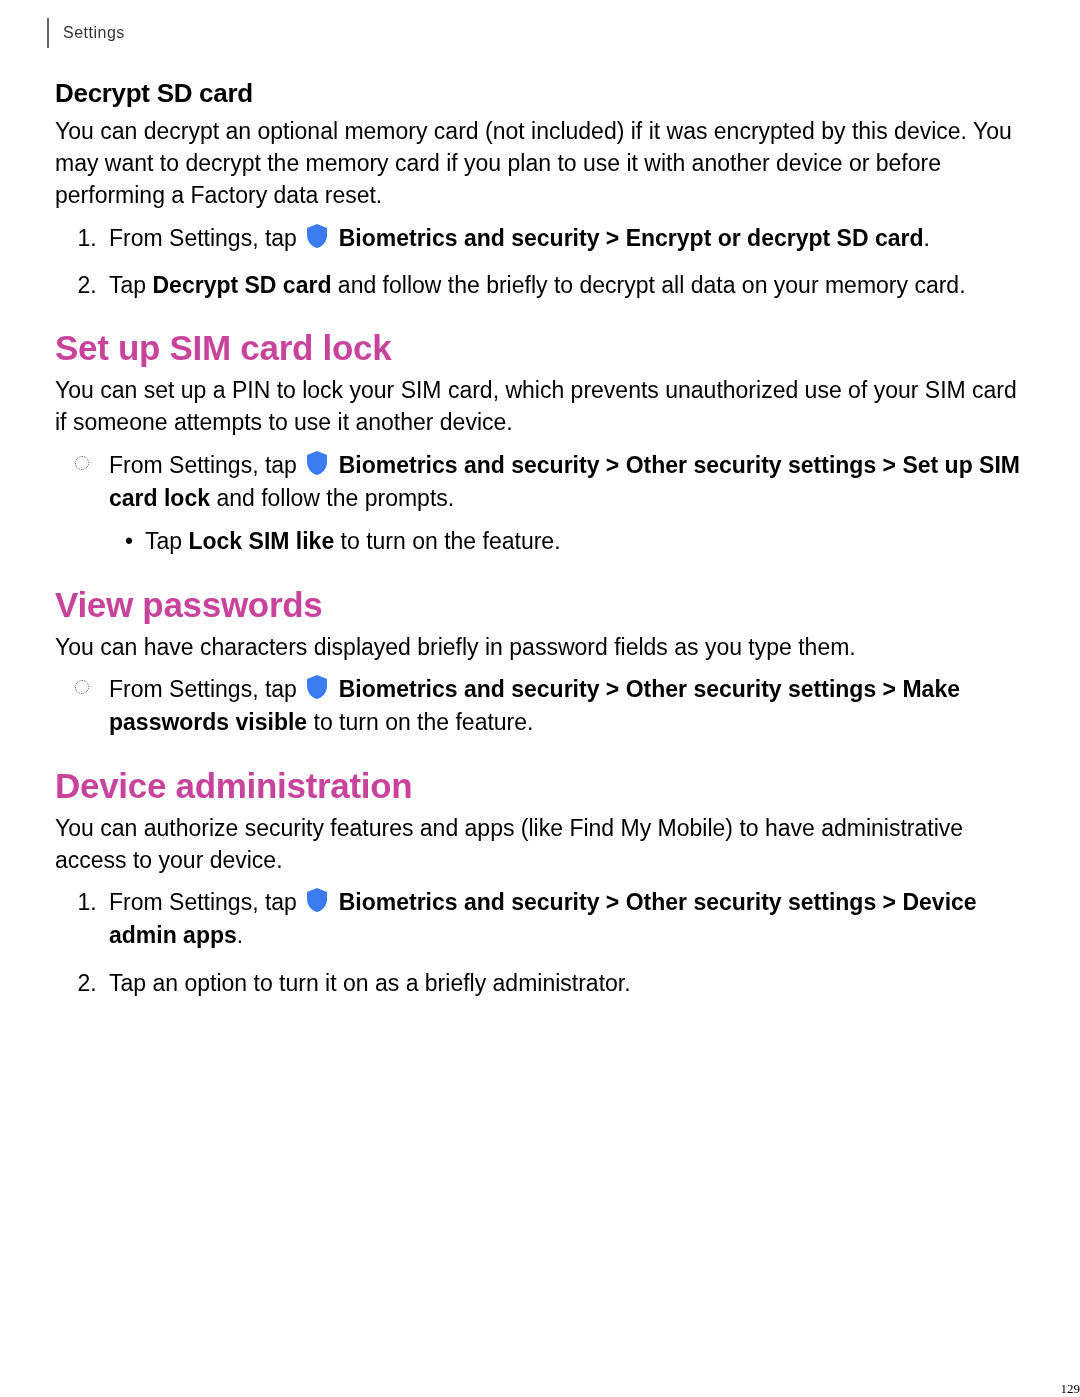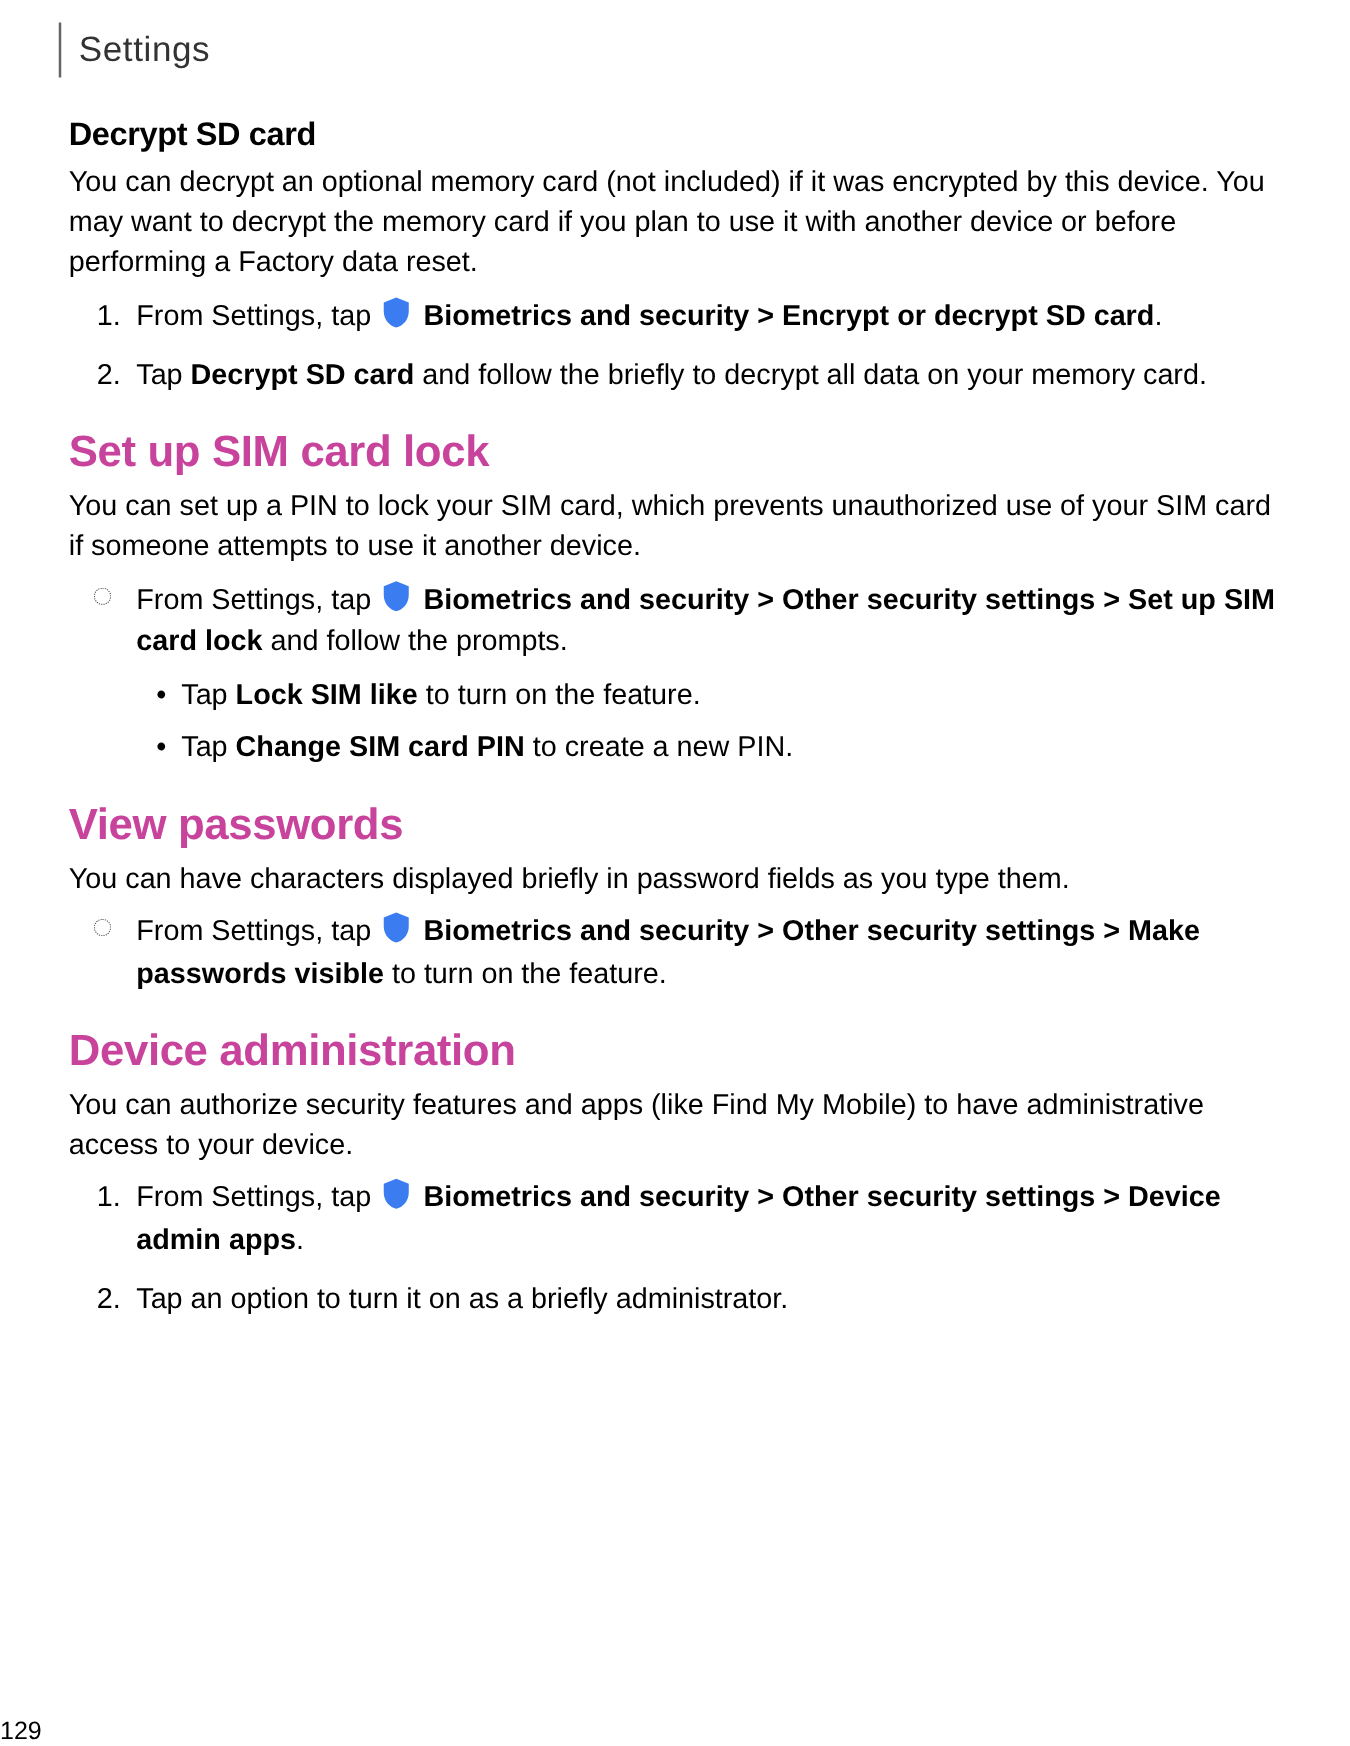--- a/index.html
+++ b/index.html
@@ -15,21 +15,21 @@
     margin: 0 auto;
     box-sizing: border-box;
     padding: 0 55px 40px 55px;
     position: relative;
   }
   .header-band {
     border-left: 2px solid #666;
     padding: 6px 0 6px 14px;
     margin-top: 18px;
     margin-left: -8px;
-    font-size: 28px;
+    font-size: 16px;
     letter-spacing: 0.5px;
     color: #333;
   }
   h3.black {
     font-size: 26px;
     font-weight: 700;
     margin: 30px 0 6px 0;
     letter-spacing: -0.3px;
   }
   h2.magenta {
@@ -104,23 +104,24 @@
     width: 24px;
     height: 26px;
     margin: 0 3px 0 2px;
   }
   .gt { font-weight: 700; }
   .pageno {
     position: absolute;
     bottom: 18px;
     left: 0;
     width: 100%;
-    text-align: left;
-    font-size: 20px;
-    color: #000;
+    text-align: right;
+    font-size: 13px;
+    color: #000;
+    font-family: Liberation Serif, serif;
   }
   .shield svg { width: 24px; height: 26px; display: block; }
 </style>
 </head>
 <body>
 
 <div class="page">
 
   <div class="header-band">Settings</div>
 
@@ -151,23 +152,20 @@
       <span class="shield">
         <svg viewBox="0 0 24 26">
             <path d="M12 1 L22 5 V12 C22 19 17 24 12 25 C7 24 2 19 2 12 V5 Z" fill="#3b7df0"></path>
           </svg>
       </span>
       <span class="bold">Biometrics and security</span><span class="gt"> &gt; </span><span class="bold">Other security settings</span><span class="gt"> &gt; </span><span class="bold">Set up SIM card lock</span><span> and follow the prompts.</span>
       <ul class="inner">
         <li>
           <span>Tap </span><span class="bold">Lock SIM like</span><span> to turn on the feature.</span>
         </li>
-        <li>
-          <span>Tap </span><span class="bold">Change SIM card PIN</span><span> to create a new PIN.</span>
-        </li>
       </ul>
     </li>
   </ul>
 
   <h2 class="magenta">View passwords</h2>
   <p class="body">You can have characters displayed briefly in password fields as you type them.</p>
 
   <ul class="circled">
     <li>
       <span>From Settings, tap </span>

